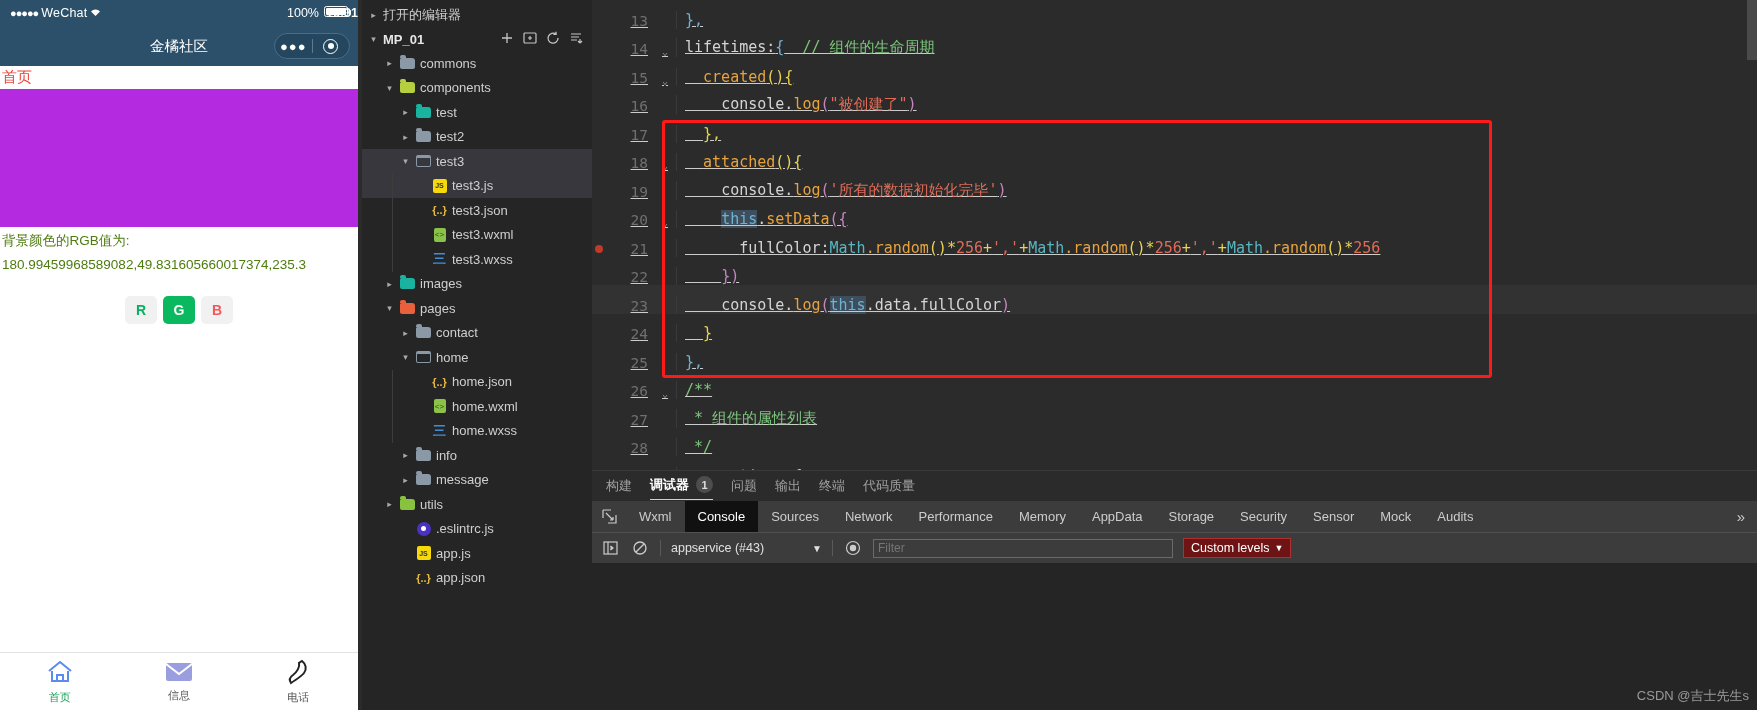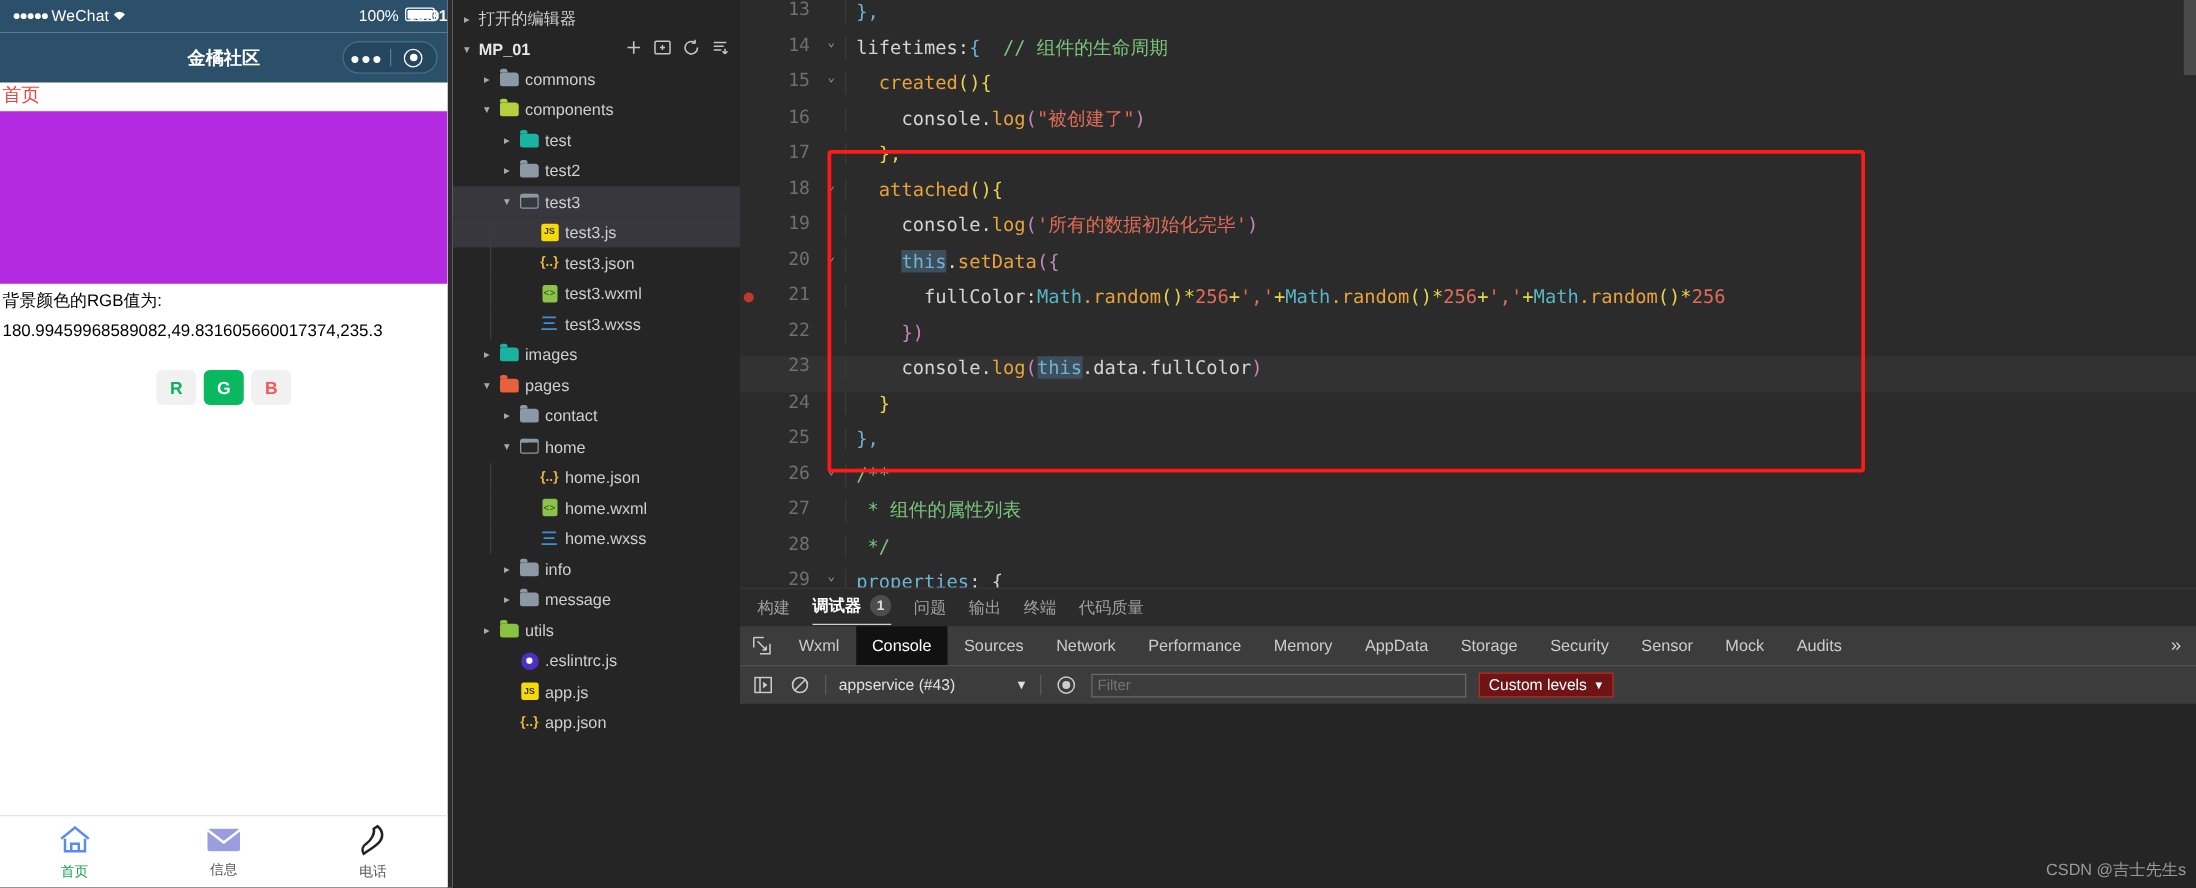--- a/index.html
+++ b/index.html
@@ -19,34 +19,34 @@
                 align-items: center; font-size: 12.5px; padding: 0 10px; position: relative; }
   .sim-status .carrier { display: flex; align-items: center; gap: 3px; letter-spacing: .2px;}
   .dots { letter-spacing: -1px; font-size: 11px; }
   .sim-status .time { position: absolute; left: 0; right: 0; text-align: right; font-weight: 600; }
   .sim-status .right { margin-left: auto; display: flex; align-items: flex-start; gap: 5px; z-index:2;}
   .battery { width: 24px; height: 11px; border: 1.3px solid #fff; border-radius: 2.5px; position: relative; }
   .battery::after { content:""; position:absolute; right:-4px; top:3px; width:2px; height:5px; background:#fff; border-radius:0 1px 1px 0;}
   .battery .fill { position:absolute; inset:1.3px; background:#fff; border-radius:1px; }
 
   .sim-nav { height: 40px; background: #2c5069; color: #fff; display: flex; align-items: center;
-             justify-content: center; font-size: 14.5px; position: relative; font-weight: bold; }
+             justify-content: center; font-size: 14.5px; position: relative; }
   .capsule { position: absolute; right: 8px; top: 7px; width: 76px; height: 26px;
              border: 1.2px solid #4a6d87; border-radius: 14px; background: #24465e;
              display: flex; align-items: center; }
   .capsule .cap-dots { flex:1; text-align:center; font-size:13px; letter-spacing:1px; color:#fff; }
   .capsule .cap-div { width:1px; height:14px; background:#5b7b93; }
   .capsule .cap-circle { flex:1; display:flex; align-items:center; justify-content:center; }
   .ring { width: 15px; height: 15px; border-radius: 50%; border: 1.6px solid #fff; display:flex; align-items:center; justify-content:center;}
   .ring i { width: 6px; height: 6px; border-radius: 50%; background: #fff; display:block; }
 
   .sim-body { flex: 1; background: #fff; display: flex; flex-direction: column; overflow: hidden; }
   .home-label { color: #e8463c; font-size: 15px; padding: 2px 2px 3px 2px; line-height: 1.2; }
   .color-box { height: 138px; background: #b32ae0; }
-  .rgb-text { padding: 4px 2px 0 2px; font-size: 13.5px; color: #000000; line-height: 1.45; white-space: nowrap; overflow: hidden; }
+  .rgb-text { padding: 4px 2px 0 2px; font-size: 13.5px; color: #4d7c0f; line-height: 1.45; white-space: nowrap; overflow: hidden; }
   .rgb-btns { display: flex; justify-content: center; gap: 6px; margin-top: 22px; }
   .rgb-btn { width: 32px; height: 28px; border-radius: 5px; background: #f1f1f1;
              display: flex; align-items: center; justify-content: center; font-size: 14px; font-weight: 700; }
   .rgb-btn.r { color: #09b061; }
   .rgb-btn.g { background: #09b85f; color: #fff; }
   .rgb-btn.b { color: #f4565a; }
   .sim-spacer { flex: 1; }
   .tabbar { height: 58px; border-top: 1px solid #e3e3e3; display: flex; background: #fff; }
   .tabitem { flex: 1; display: flex; flex-direction: column; align-items: center; justify-content: center; gap: 2px; }
   .tabitem .tlabel { font-size: 11px; color: #555; }
@@ -79,21 +79,21 @@
                   display:flex; align-items:center; justify-content:center; }
   .badge-eslint i { width: 5px; height: 5px; border-radius: 50%; background: #fff; display:block;} .ind2 { padding-left: 22px; } .ind3 { padding-left: 38px; }
   .ind4 { padding-left: 54px; }
   .guide { position: relative; }
   .guide::before { content:""; position:absolute; left: 30px; top:0; bottom:0; width:1px; background:#3d3d3d; }
 
   
   .editor-col { flex: 1; display: flex; flex-direction: column; height: 710px; min-width: 0; background: #2b2b2b; }
   .code-area { flex: 0 0 470px; background: #2b2b2b; position: relative; overflow: hidden;
                font-family: "DejaVu Sans Mono", "Liberation Mono", monospace; font-size: 15px; }
-  .cline { display: flex; height: 28.5px; align-items: flex-start; position: relative; }
+  .cline { display: flex; height: 28.5px; align-items: flex-end; position: relative; text-decoration: underline; }
   .cline.hl { background: #323232; }
   .bp { width: 14px; text-align: center; flex: 0 0 14px; }
   .bp .dot { width: 8px; height: 8px; border-radius: 50%; background: #c0392b; display: inline-block; }
   .lnum { width: 48px; text-align: right; color: #707070; flex: 0 0 48px; padding-right: 6px; font-size: 14.5px; }
   .fold { width: 22px; text-align: center; color: #9a9a9a; flex: 0 0 22px; font-size: 10px; }
   .ctext { padding-left: 8px; white-space: pre; border-left: 1px solid #3a3a3a; flex: 1; }
   .k-blue { color: #6fb3d2; } .k-orange { color: #e8a33d; } .k-red { color: #e06c57; }
   .k-purple { color: #c586c0; } .k-green { color: #7cc67c; } .k-yellow { color: #e8d44d; }
   .k-white { color: #d4d4d4; } .k-cyan { color: #56b6c2; }
   .sel-blue { background: #3d4f5d; }

